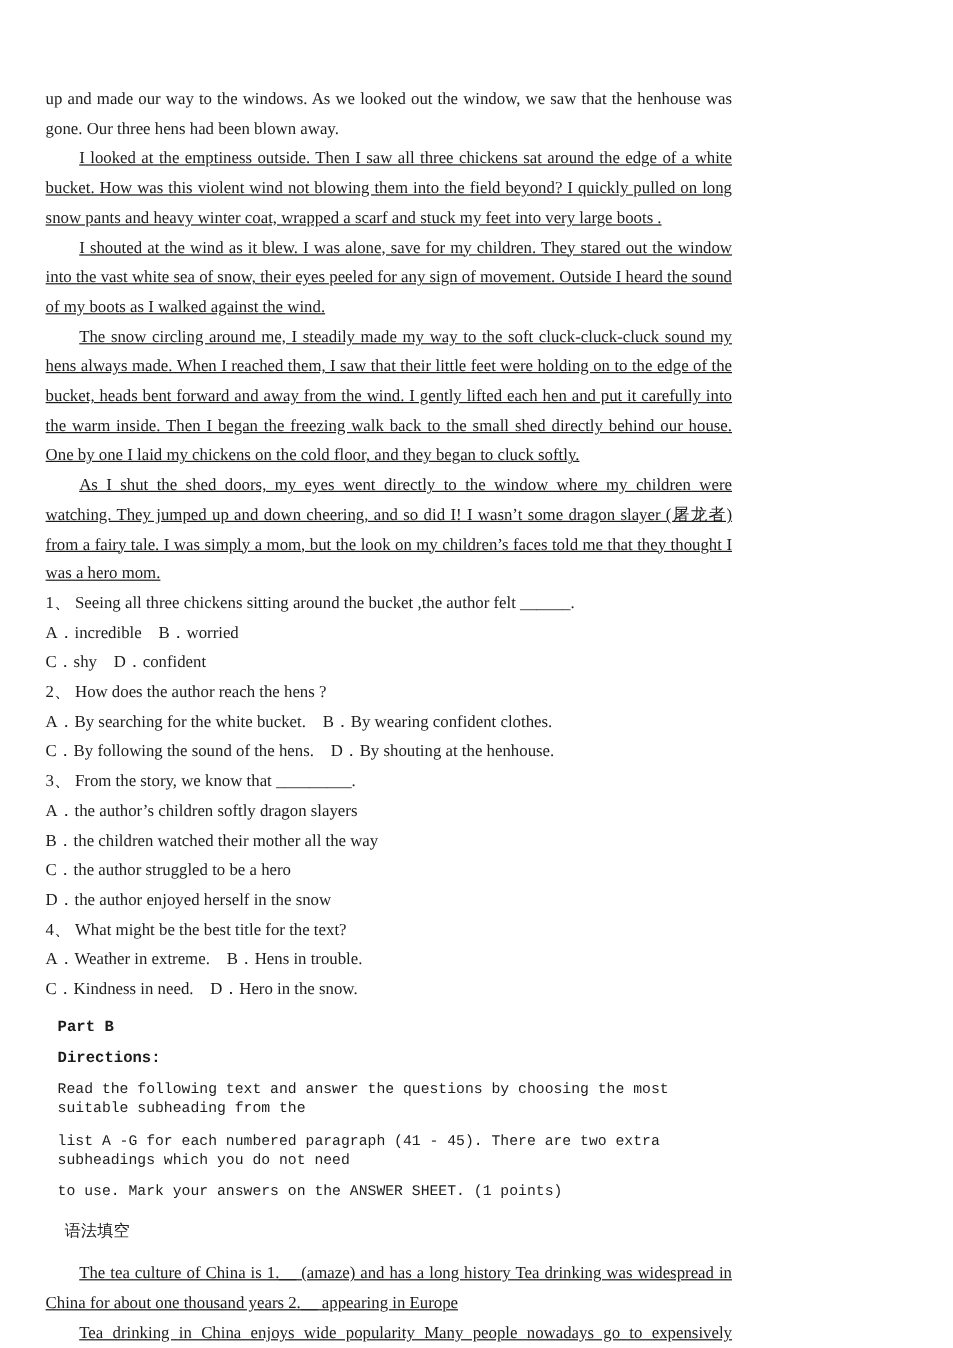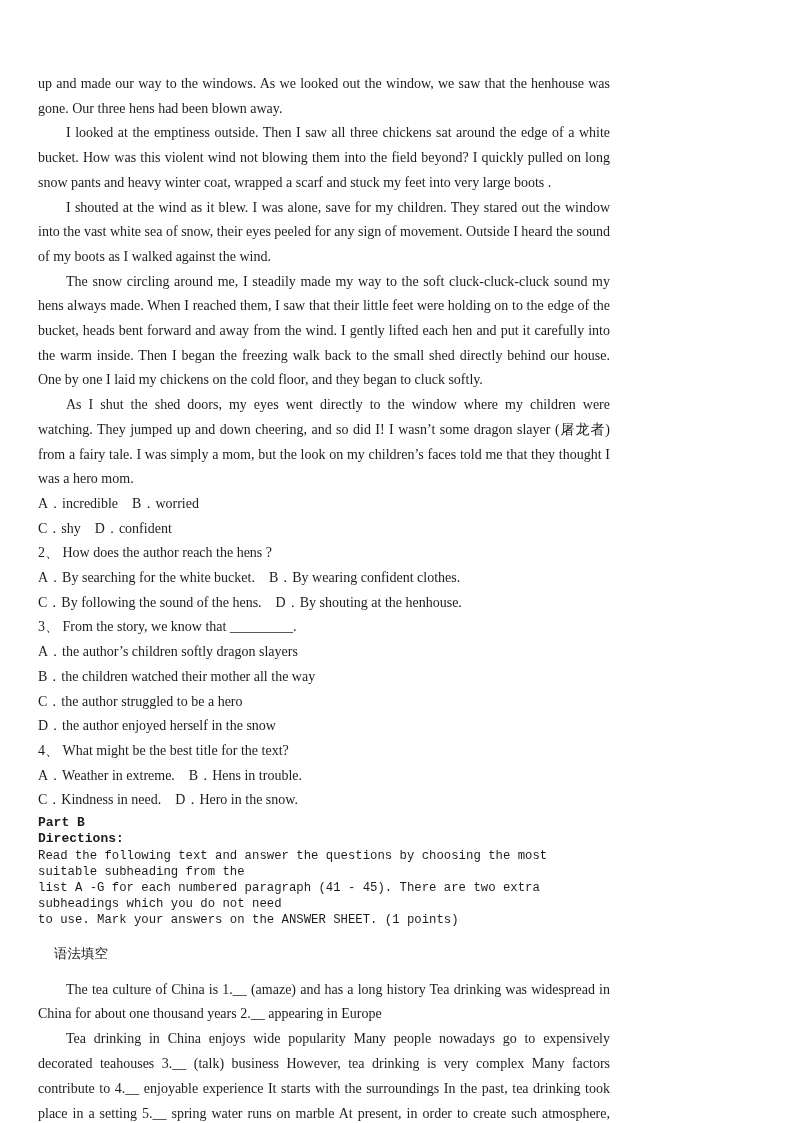--- a/index.html
+++ b/index.html
@@ -15,29 +15,29 @@
     background:var(--page-bg);
     color:var(--text-color);
     overflow:hidden;
   }
   .para{
     margin:0;
     font:14px/24.7px "Liberation Serif", serif;
     text-align:justify;
     color:var(--text-color);
   }
-  .ind{text-indent:28px;}
+  .ind{text-indent:28px;text-decoration:underline;}
   .line{
     margin:0;
     font:14px/24.7px "Liberation Serif", serif;
     white-space:pre-wrap;
     color:var(--text-color);
   }
   .mono{
-    margin:0;
+    margin:10px;
     font:12.3px/16.2px "Liberation Mono", monospace;
     color:var(--text-color);
     white-space:pre-wrap;
   }
   .mono.bold{font-weight:bold;font-size:13px;}
   .cjk{
     margin:16px;
     font:13.5px/17px "Liberation Serif", serif;
     color:var(--text-color);
   }
@@ -50,20 +50,21 @@
 
 <div class="page">
 
   <p class="para">up and made our way to the windows. As we looked out the window, we saw that the henhouse was gone. Our three hens had been blown away.</p>
   <p class="para ind">I looked at the emptiness outside. Then I saw all three chickens sat around the edge of a white bucket. How was this violent wind not blowing them into the field beyond? I quickly pulled on long snow pants and heavy winter coat, wrapped a scarf and stuck my feet into very large boots .</p>
   <p class="para ind">I shouted at the wind as it blew. I was alone, save for my children. They stared out the window into the vast white sea of snow, their eyes peeled for any sign of movement. Outside I heard the sound of my boots as I walked against the wind.</p>
   <p class="para ind">The snow circling around me, I steadily made my way to the soft cluck-cluck-cluck sound my hens always made. When I reached them, I saw that their little feet were holding on to the edge of the bucket, heads bent forward and away from the wind. I gently lifted each hen and put it carefully into the warm inside. Then I began the freezing walk back to the small shed directly behind our house. One by one I laid my chickens on the cold floor, and they began to cluck softly.</p>
   <p class="para ind">As I shut the shed doors, my eyes went directly to the window where my children were watching. They jumped up and down cheering, and so did I! I wasn’t some dragon slayer (屠龙者) from a fairy tale. I was simply a mom, but the look on my children’s faces told me that they thought I was a hero mom.</p>
 
   <div>
+    <p class="line">1、 Seeing all three chickens sitting around the bucket ,the author felt ______.</p>
     <p class="line">A．incredible    B．worried</p>
     <p class="line">C．shy    D．confident</p>
   </div>
 
   <div>
     <p class="line">2、 How does the author reach the hens ?</p>
     <p class="line">A．By searching for the white bucket.    B．By wearing confident clothes.</p>
     <p class="line">C．By following the sound of the hens.    D．By shouting at the henhouse.</p>
   </div>
 

